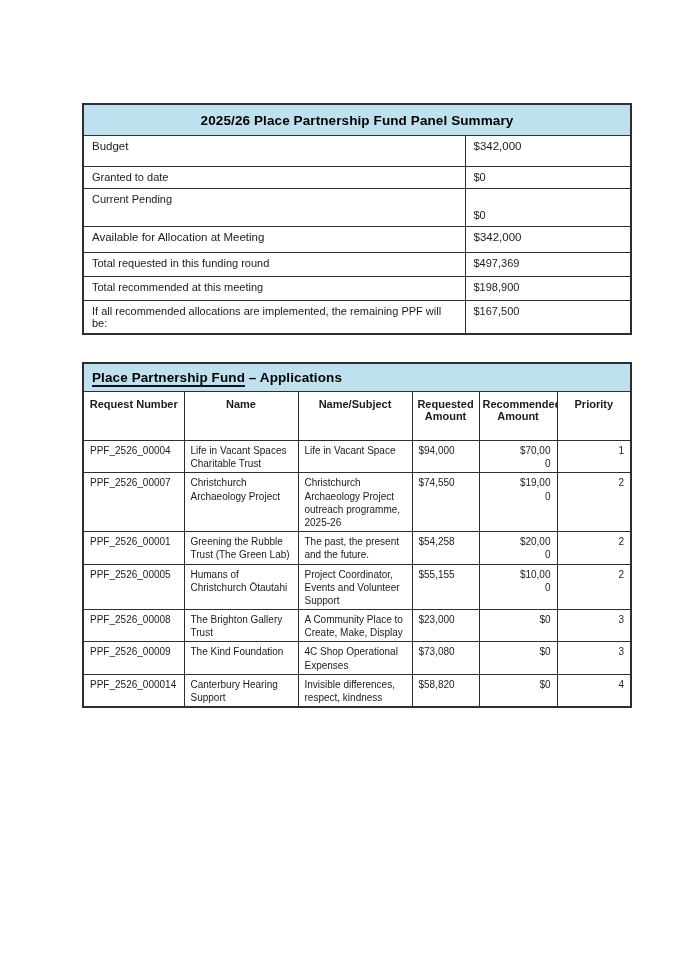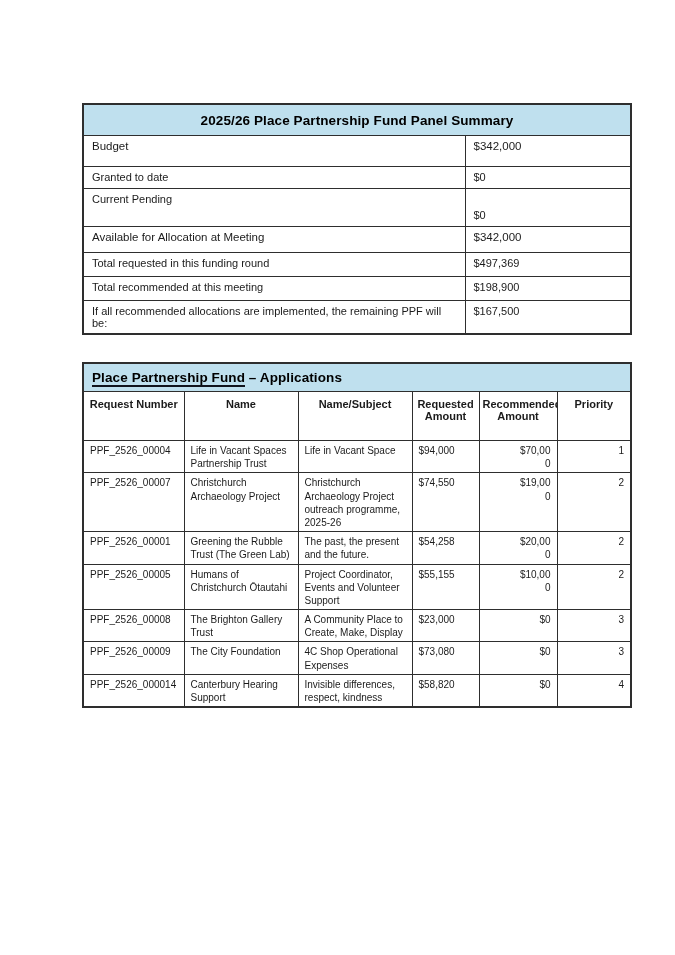--- a/index.html
+++ b/index.html
@@ -115,21 +115,21 @@
       <th class="col">Name</th>
       <th class="col">Name/Subject</th>
       <th class="col">Requested Amount</th>
       <th class="col">Recommended Amount</th>
       <th class="col">Priority</th>
     </tr>
   </thead>
   <tbody>
     <tr style="height:32px">
       <td>PPF_2526_00004</td>
-      <td>Life in Vacant Spaces Partnership Trust</td>
+      <td>Life in Vacant Spaces Charitable Trust</td>
       <td>Life in Vacant Space</td>
       <td>$94,000</td>
       <td class="num-r">$70,000</td>
       <td class="num-r">1</td>
     </tr>
     <tr style="height:55px">
       <td>PPF_2526_00007</td>
       <td>Christchurch Archaeology Project</td>
       <td>Christchurch Archaeology Project outreach programme, 2025-26</td>
       <td>$74,550</td>
@@ -155,21 +155,21 @@
     <tr style="height:32px">
       <td>PPF_2526_00008</td>
       <td>The Brighton Gallery Trust</td>
       <td>A Community Place to Create, Make, Display</td>
       <td>$23,000</td>
       <td class="num-r">$0</td>
       <td class="num-r">3</td>
     </tr>
     <tr style="height:32px">
       <td>PPF_2526_00009</td>
-      <td>The City Foundation</td>
+      <td>The Kind Foundation</td>
       <td>4C Shop Operational Expenses</td>
       <td>$73,080</td>
       <td class="num-r">$0</td>
       <td class="num-r">3</td>
     </tr>
     <tr style="height:31px">
       <td>PPF_2526_000014</td>
       <td>Canterbury Hearing Support</td>
       <td>Invisible differences, respect, kindness</td>
       <td>$58,820</td>

